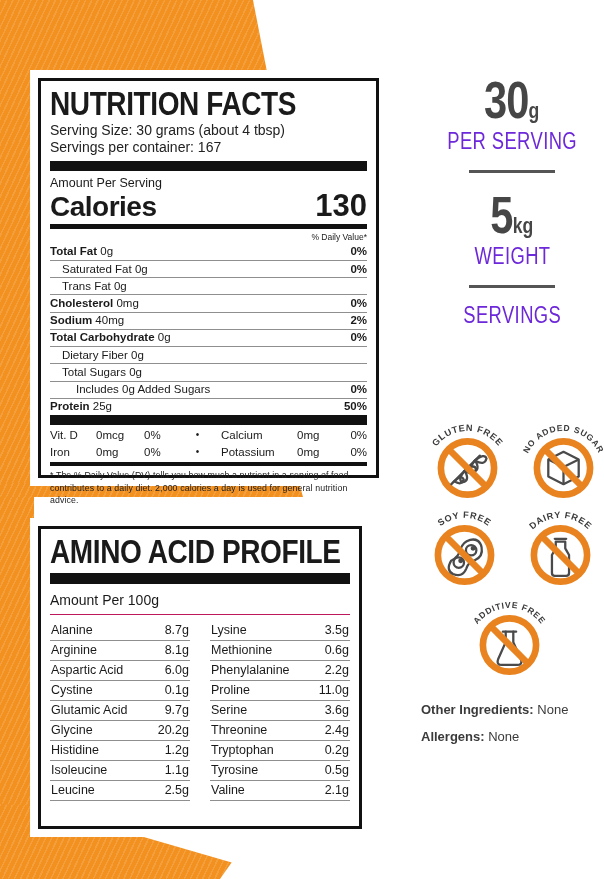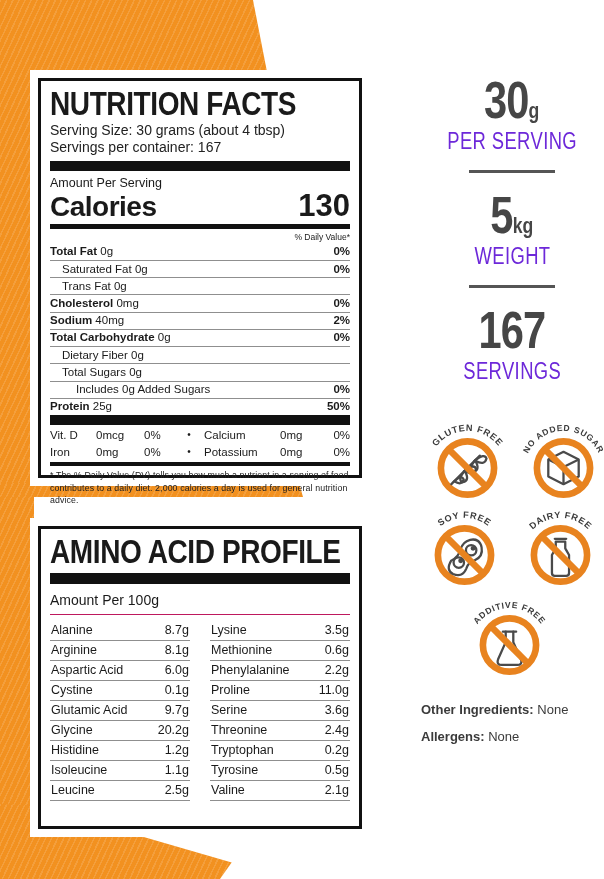--- a/index.html
+++ b/index.html
@@ -13,21 +13,21 @@
   #top-block{left:0;top:0;width:268px;height:77px;
       clip-path:polygon(0 0,94.4% 0,100% 100%,0 100%);}
   #mid-band{left:0;top:483px;width:303px;height:14px;
       clip-path:polygon(0 0,98.7% 0,100% 100%,0 100%);}
   #bottom-block{left:0;top:804px;width:234px;height:75px;
       clip-path:polygon(0 0,15% 2%,99% 78%,94% 100%,0 100%);}
   
   .panel{position:absolute;left:30px;width:340px;background:#fff;}
   .labelbox{position:absolute;left:8px;top:8px;right:8px;bottom:8px;
       border:3px solid #111;background:#fff;padding:4px 9px 0 9px;box-sizing:border-box;}
-  #nf-panel{top:70px;height:416px;}
+  #nf-panel{top:70px;height:416px;padding-left:17px;}
   #aa-panel{top:518px;height:319px;}
   .cond{display:inline-block;transform:scaleX(.85);transform-origin:0 50%;white-space:nowrap;}
   .big-title{font-size:33px;font-weight:800;letter-spacing:-.5px;line-height:1.05;margin-top:2px;}
   .thickbar{background:#111;height:10px;}
   .medbar{background:#111;height:5px;}
   .smbar{background:#111;height:4px;}
   
   .serv-line{font-size:14px;line-height:1.22;color:#222;}
   .aps{font-size:12.5px;margin-top:5px;}
   .calrow{display:flex;align-items:baseline;justify-content:space-between;margin-top:-2px;}
@@ -250,21 +250,20 @@
         <div class="stat-val"><span class="cstat"><span>30</span><span class="stat-unit">g</span></span></div>
         <div class="stat-cap"><span class="cstat">PER SERVING</span></div>
       </div>
       <div class="stat-div"></div>
       <div>
         <div class="stat-val"><span class="cstat"><span>5</span><span class="stat-unit">kg</span></span></div>
         <div class="stat-cap"><span class="cstat">WEIGHT</span></div>
       </div>
       <div class="stat-div"></div>
       <div>
-        <div class="stat-val"><span class="cstat"><span>167</span></span></div>
         <div class="stat-cap"><span class="cstat">SERVINGS</span></div>
       </div>
     </div>
 
   <div class="badge" style="left:420px;top:411px;"><svg width="95" height="95" viewBox="0 0 100 100">
         <path id="arc0" d="M 9 62 A 41 41 0 0 1 91 62" fill="none"></path>
         <text font-size="9.6" font-weight="bold" fill="#3c3c3c" letter-spacing="0.8" font-family="Liberation Sans, sans-serif"><textPath href="#arc0" startOffset="50%" text-anchor="middle">GLUTEN FREE</textPath></text>
         <circle cx="50" cy="60" r="28" stroke="#E8831F" stroke-width="7" fill="none"></circle>
         <g transform="translate(0,10)">
           <g fill="none" stroke="#4a4a4a" stroke-width="2.4" stroke-linecap="round">

